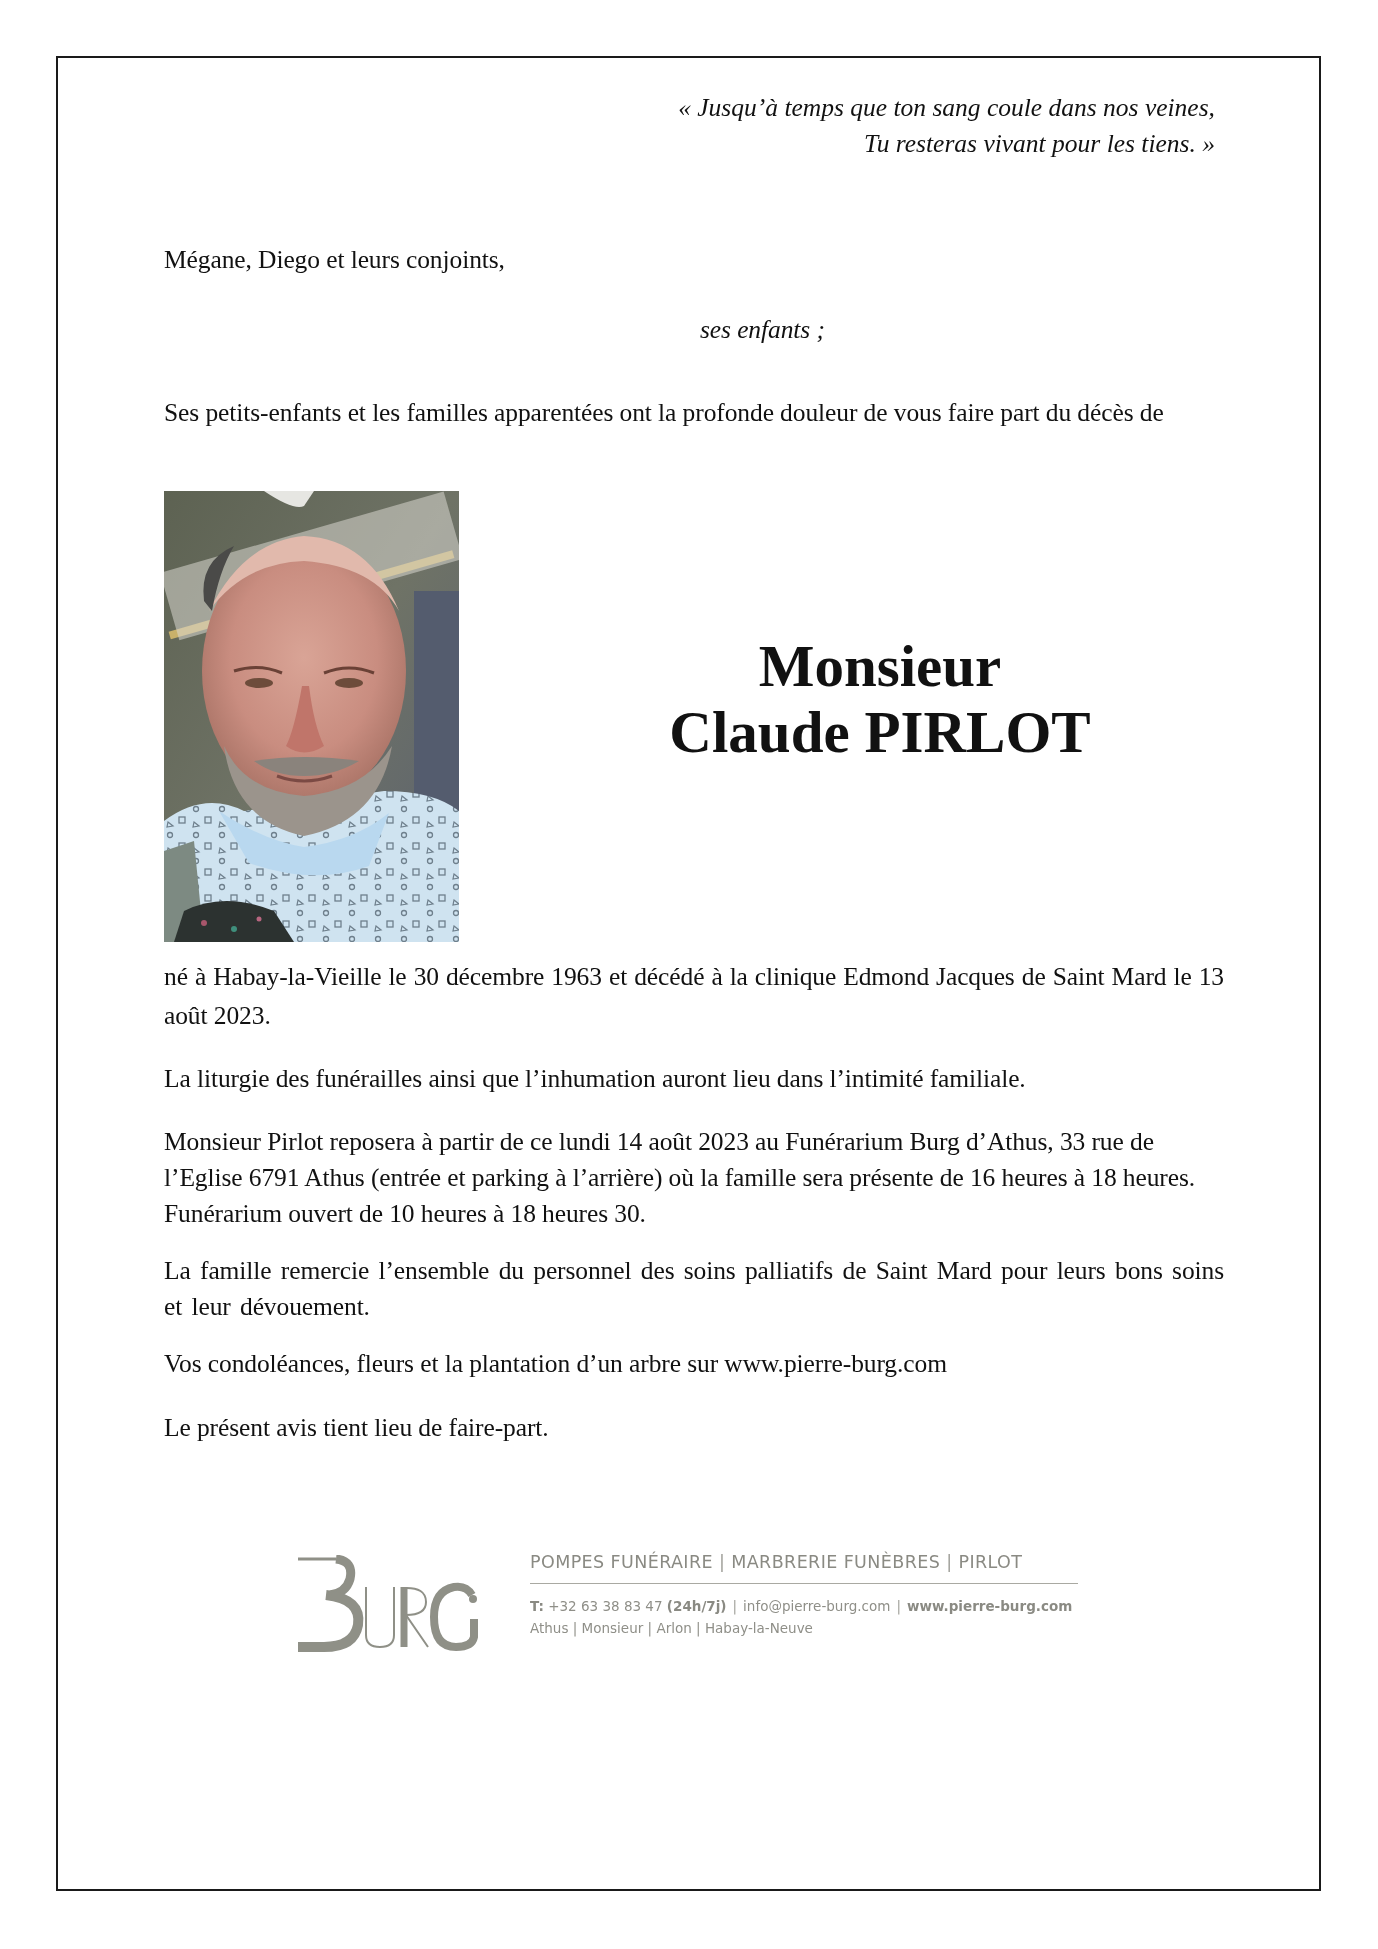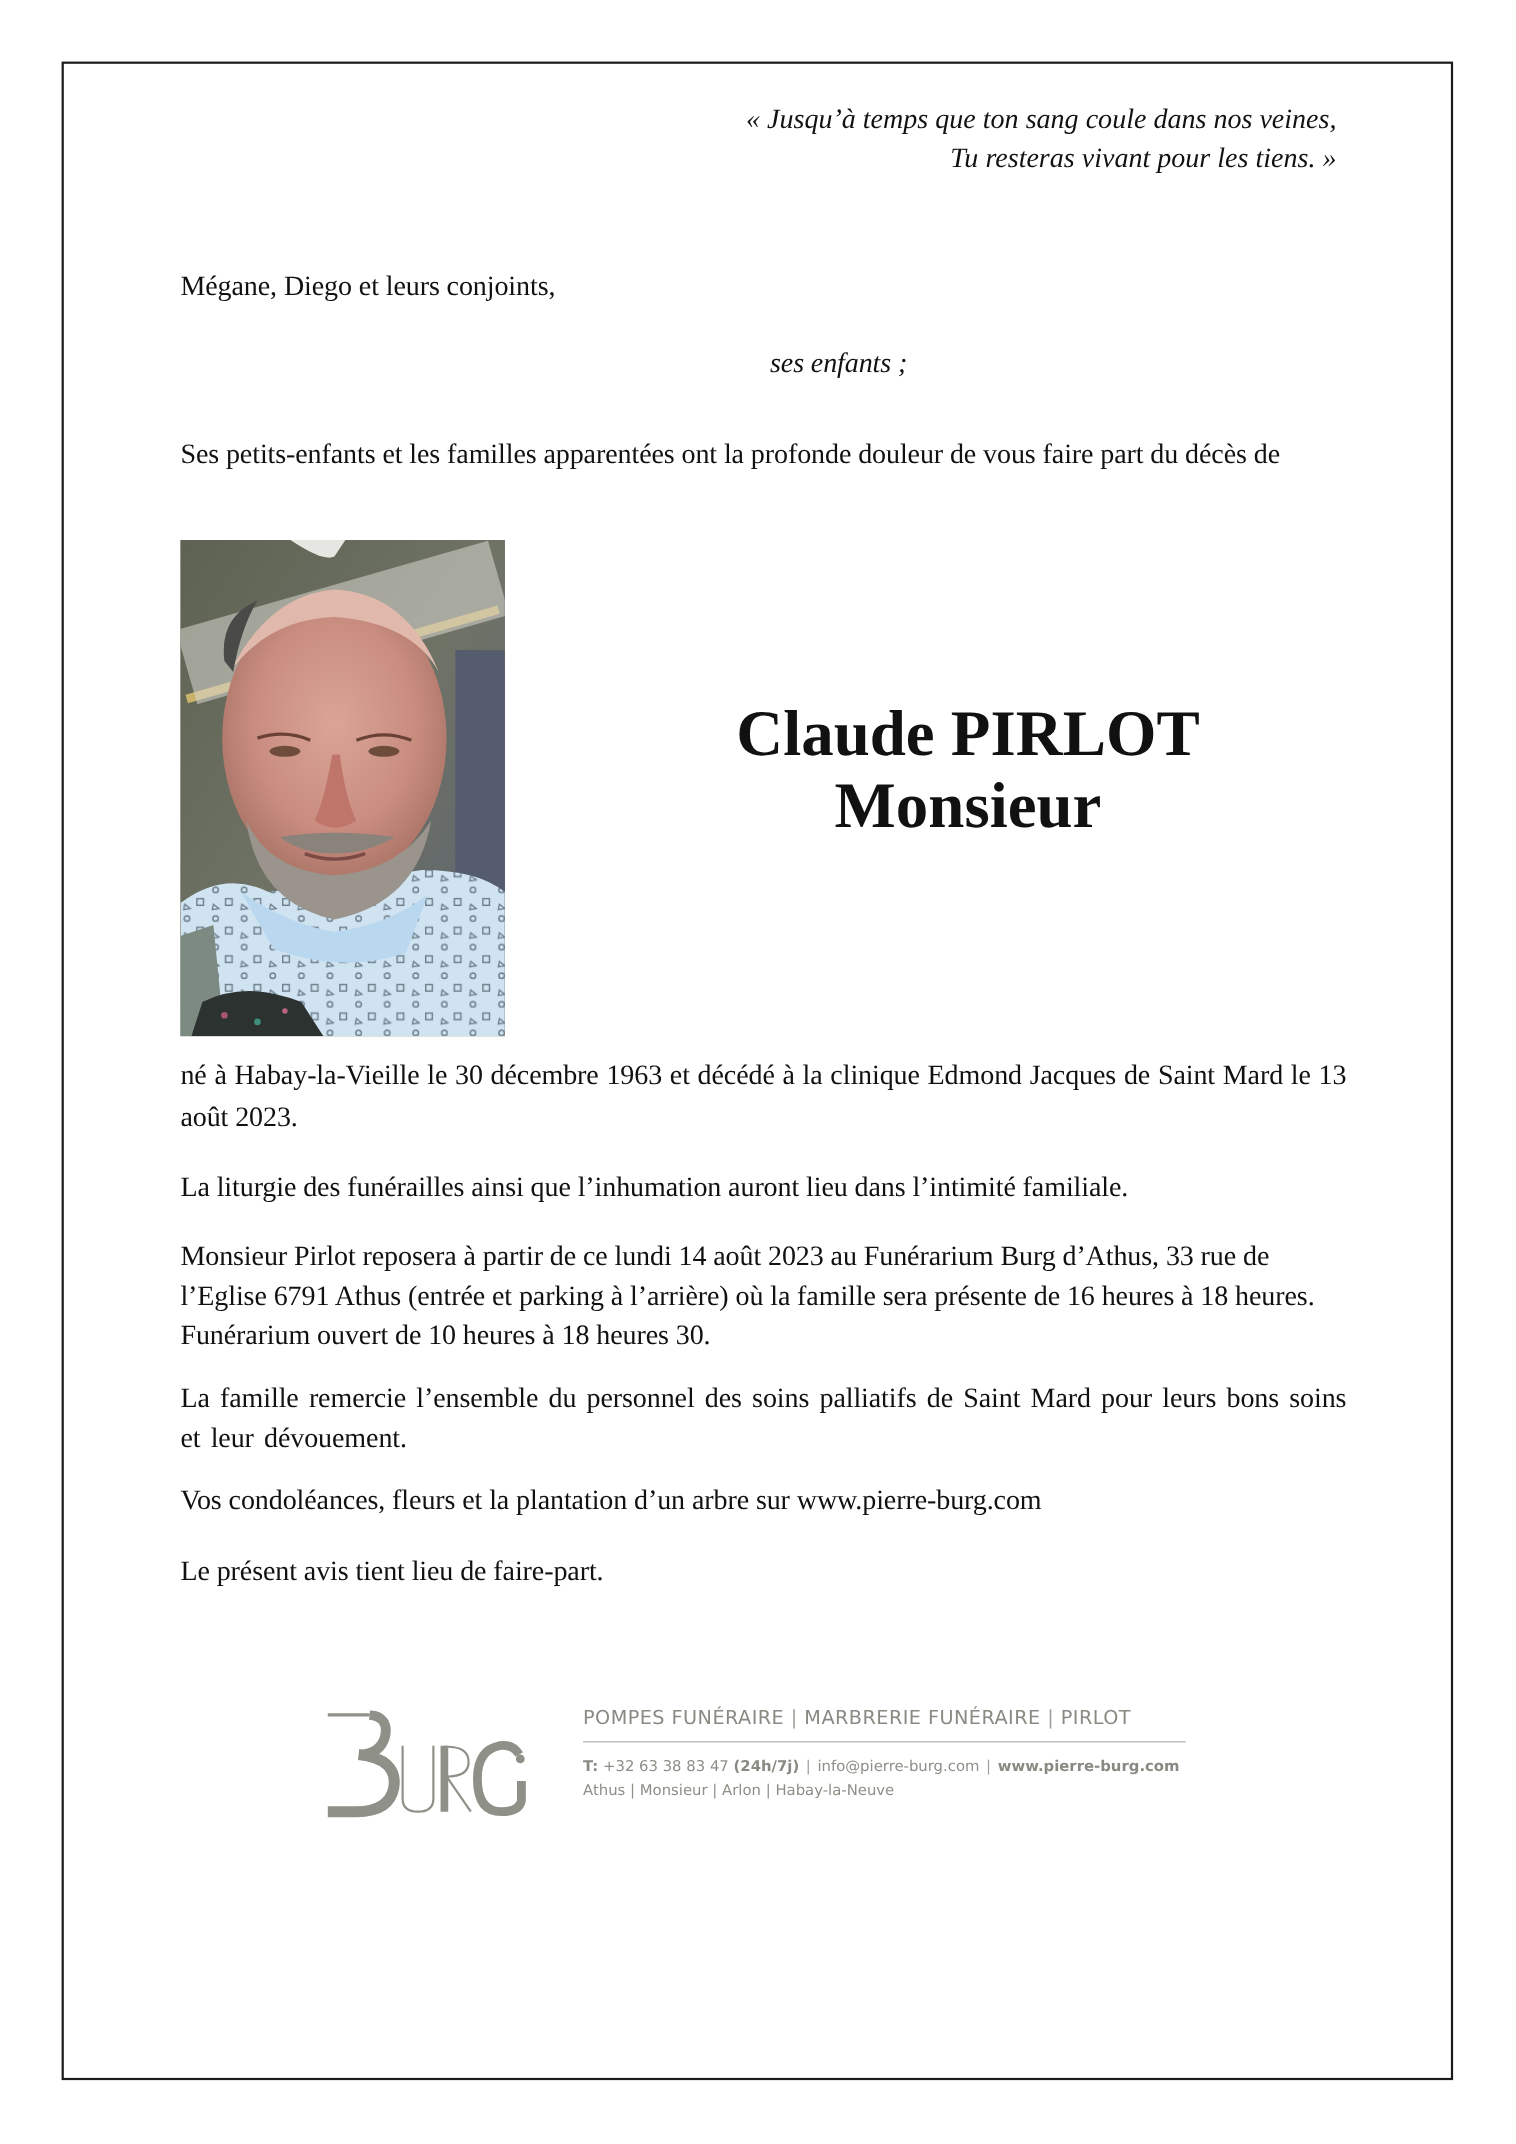--- a/index.html
+++ b/index.html
@@ -103,22 +103,22 @@
     <ellipse cx="185" cy="192" rx="14" ry="5" fill="#6d4c3b"></ellipse>
     <path d="M138 195 Q130 240 122 255 Q140 268 160 255 Q150 235 145 195 Z" fill="#c0756a"></path>
     <path d="M60 255 Q70 330 140 345 Q215 330 228 255 Q200 300 140 305 Q80 300 60 255 Z" fill="#9b948c"></path>
     <path d="M90 270 Q140 262 195 270 Q170 285 140 285 Q110 285 90 270 Z" fill="#8a837c"></path>
     <path d="M113 285 Q140 295 168 285" stroke="#7b4a44" stroke-width="3" fill="none"></path>
     <path d="M55 320 Q100 350 140 356 Q190 350 225 322 L205 375 Q150 395 85 372 Z" fill="#b9d8ef"></path>
   </svg>
 </div>
 
 <div class="abs title-block">
+  <div>Monsieur</div>
   <div>Claude PIRLOT</div>
-  <div>Monsieur</div>
 </div>
 
 <div id="para-birth" class="abs body-text">né à Habay-la-Vieille le 30 décembre 1963 et décédé à la clinique Edmond Jacques de Saint Mard le 13 août 2023.</div>
 <div id="para-liturgy" class="abs body-text">La liturgie des funérailles ainsi que l’inhumation auront lieu dans l’intimité familiale.</div>
 <div id="para-reposing" class="abs body-text">Monsieur Pirlot reposera à partir de ce lundi 14 août 2023 au Funérarium Burg d’Athus, 33 rue de l’Eglise 6791 Athus (entrée et parking à l’arrière) où la famille sera présente de 16 heures à 18 heures. Funérarium ouvert de 10 heures à 18 heures 30.</div>
 <div id="para-thanks" class="abs body-text">La famille remercie l’ensemble du personnel des soins palliatifs de Saint Mard pour leurs bons soins et leur dévouement.</div>
 <div id="para-condolences" class="abs body-text">Vos condoléances, fleurs et la plantation d’un arbre sur www.pierre-burg.com</div>
 <div id="para-notice" class="abs body-text">Le présent avis tient lieu de faire-part.</div>
 
 <div class="abs footer-logo">
@@ -131,21 +131,21 @@
       <path d="M108 32 L108 92" stroke-width="7"></path>
       <path d="M108 33 Q130 32 130 47 Q130 60 110 60 L132 92" stroke-width="2"></path>
       <path d="M176 40 Q170 30 158 32 Q138 36 138 62 Q138 92 160 92 Q176 92 178 82 L178 64" stroke-width="8"></path>
     </g>
     <circle cx="177" cy="44" r="4" fill="#8f9087"></circle>
   </svg>
 </div>
 
 <div class="abs footer-info">
   <div class="footer-services">
-    <span>POMPES FUNÉRAIRE</span><span class="sep">|</span><span>MARBRERIE FUNÉRAIRE</span><span class="sep">|</span><span>PIRLOT</span>
+    <span>POMPES FUNÉRAIRE</span><span class="sep">|</span><span>MARBRERIE FUNÈBRES</span><span class="sep">|</span><span>PIRLOT</span>
   </div>
   <div class="footer-rule"></div>
   <div class="footer-contact">
     <b>T:</b>
     <span>+32 63 38 83 47</span>
     <b>(24h/7j)</b><span class="sep">|</span><span>info@pierre-burg.com</span><span class="sep">|</span><b>www.pierre-burg.com</b>
   </div>
   <div class="footer-towns">
     <span>Athus</span> | <span>Monsieur</span> | <span>Arlon</span> | <span>Habay-la-Neuve</span>
   </div>

